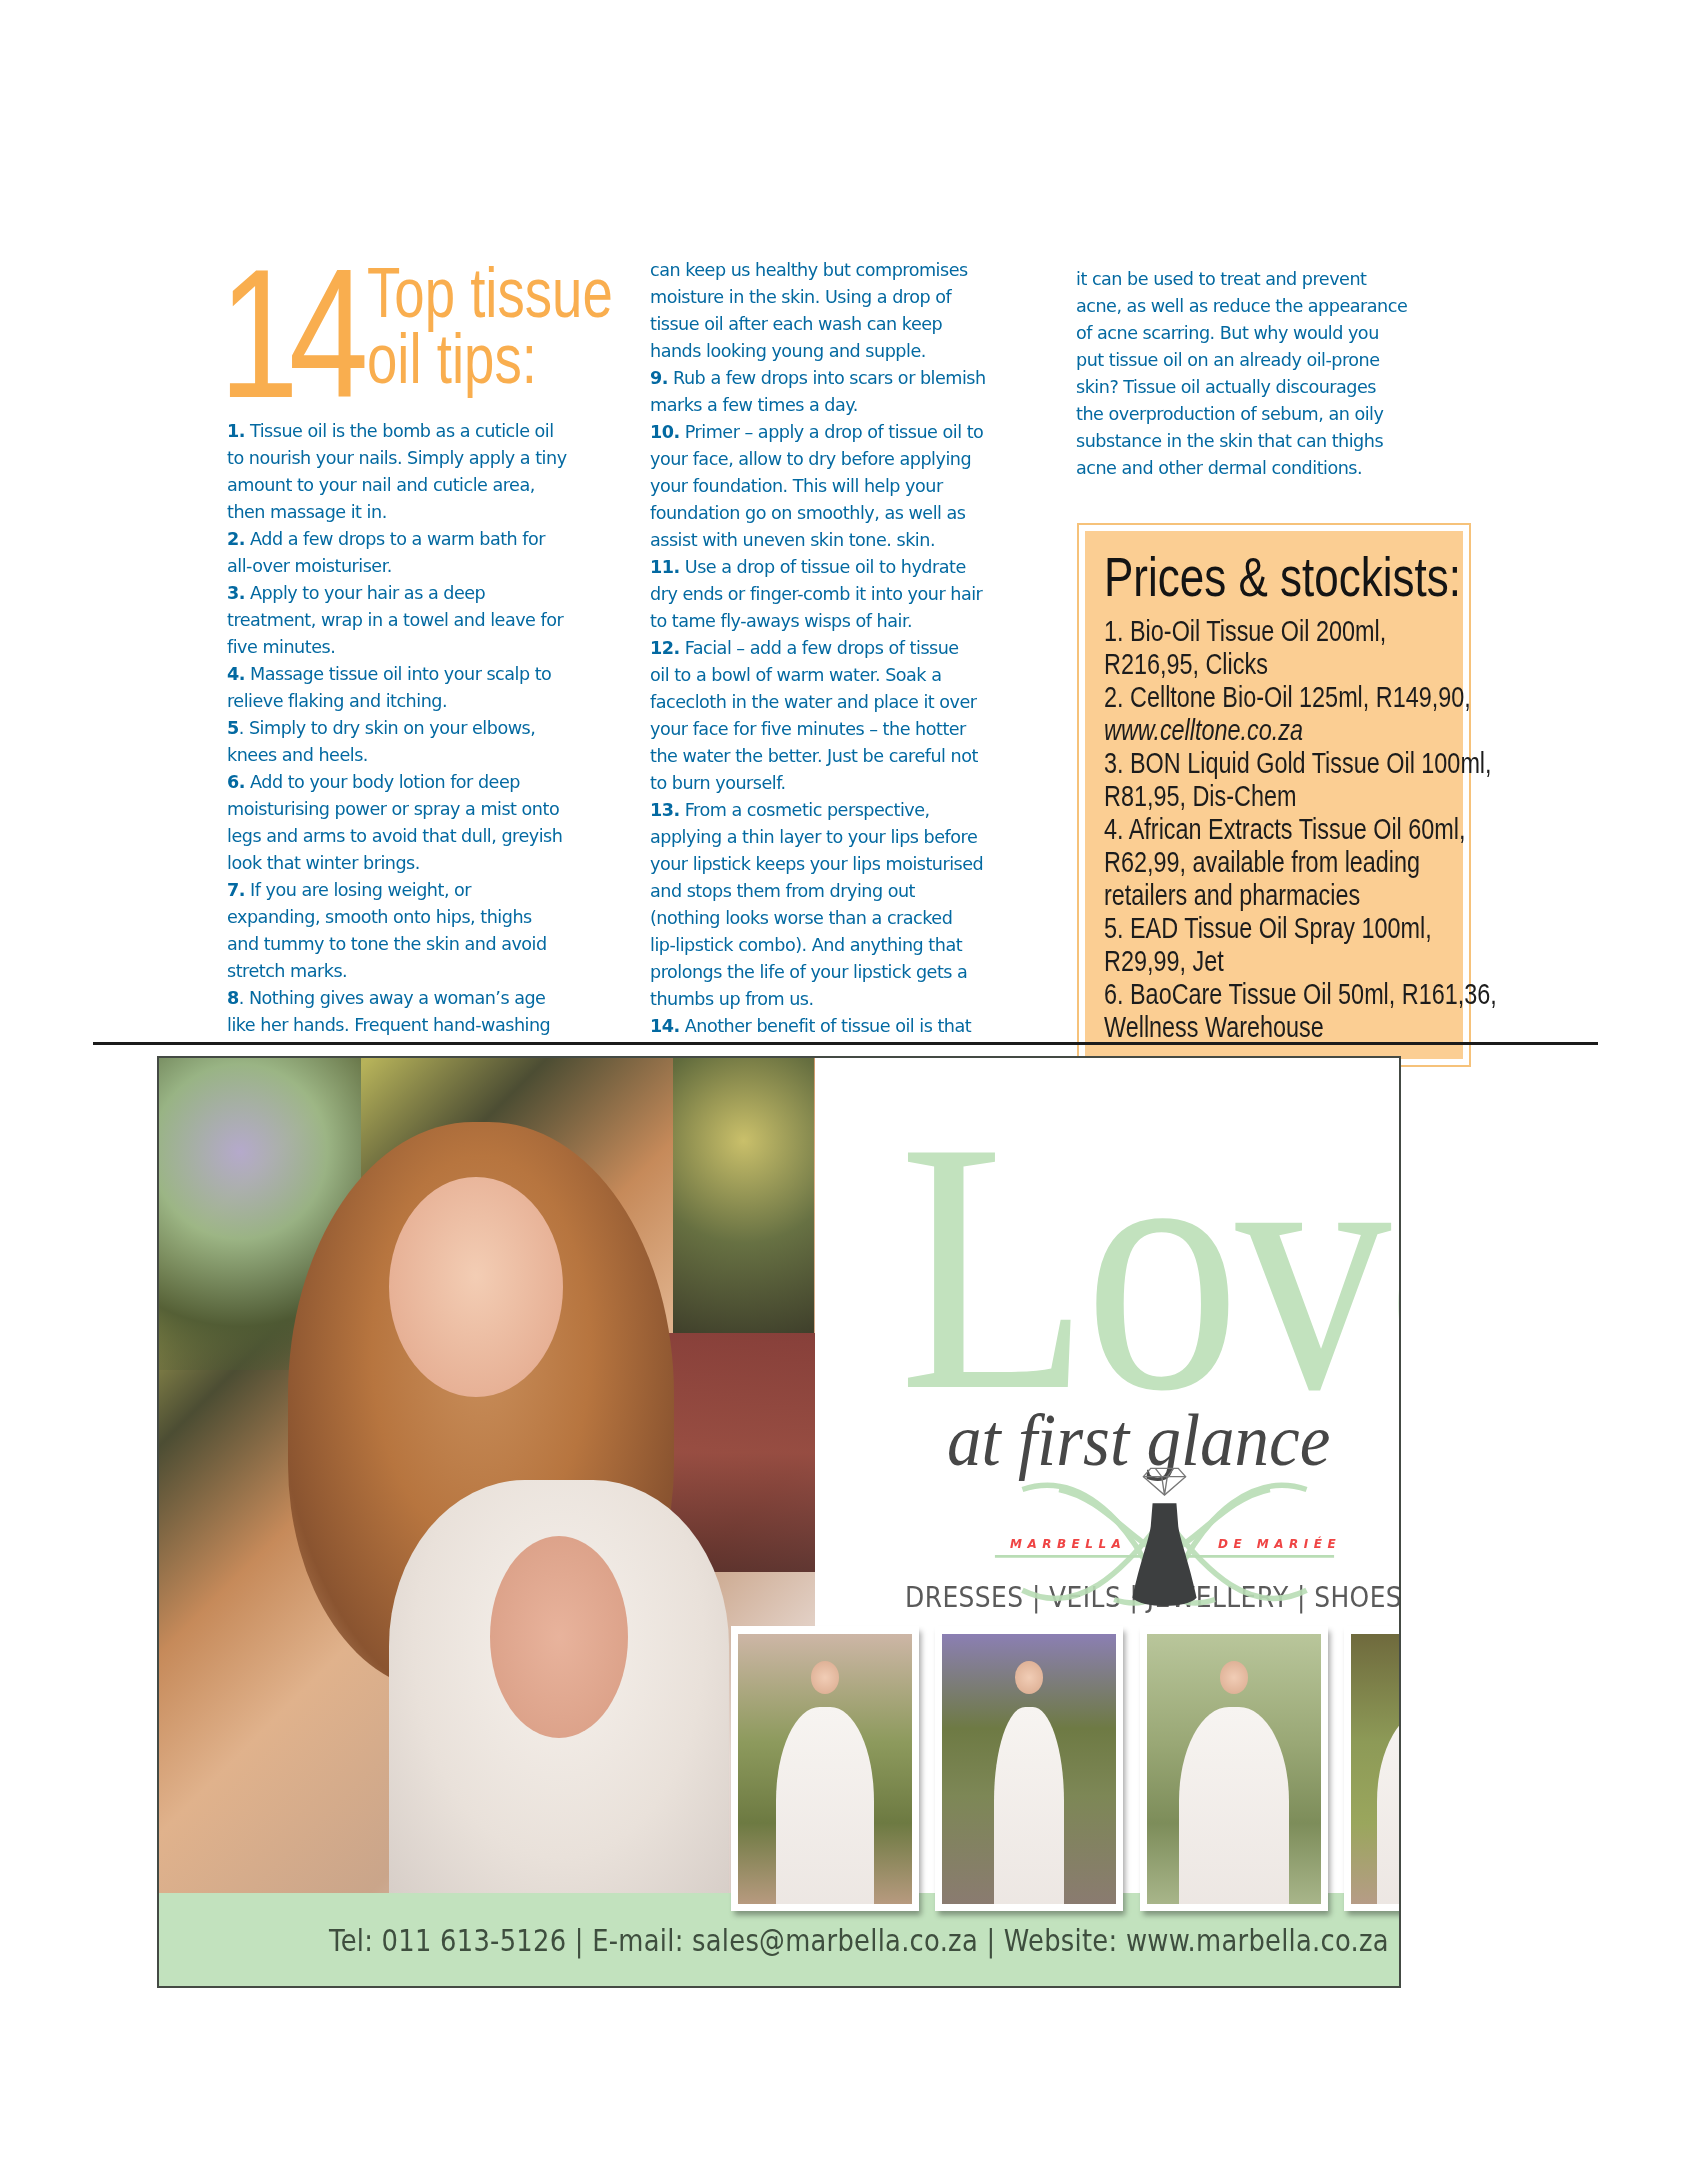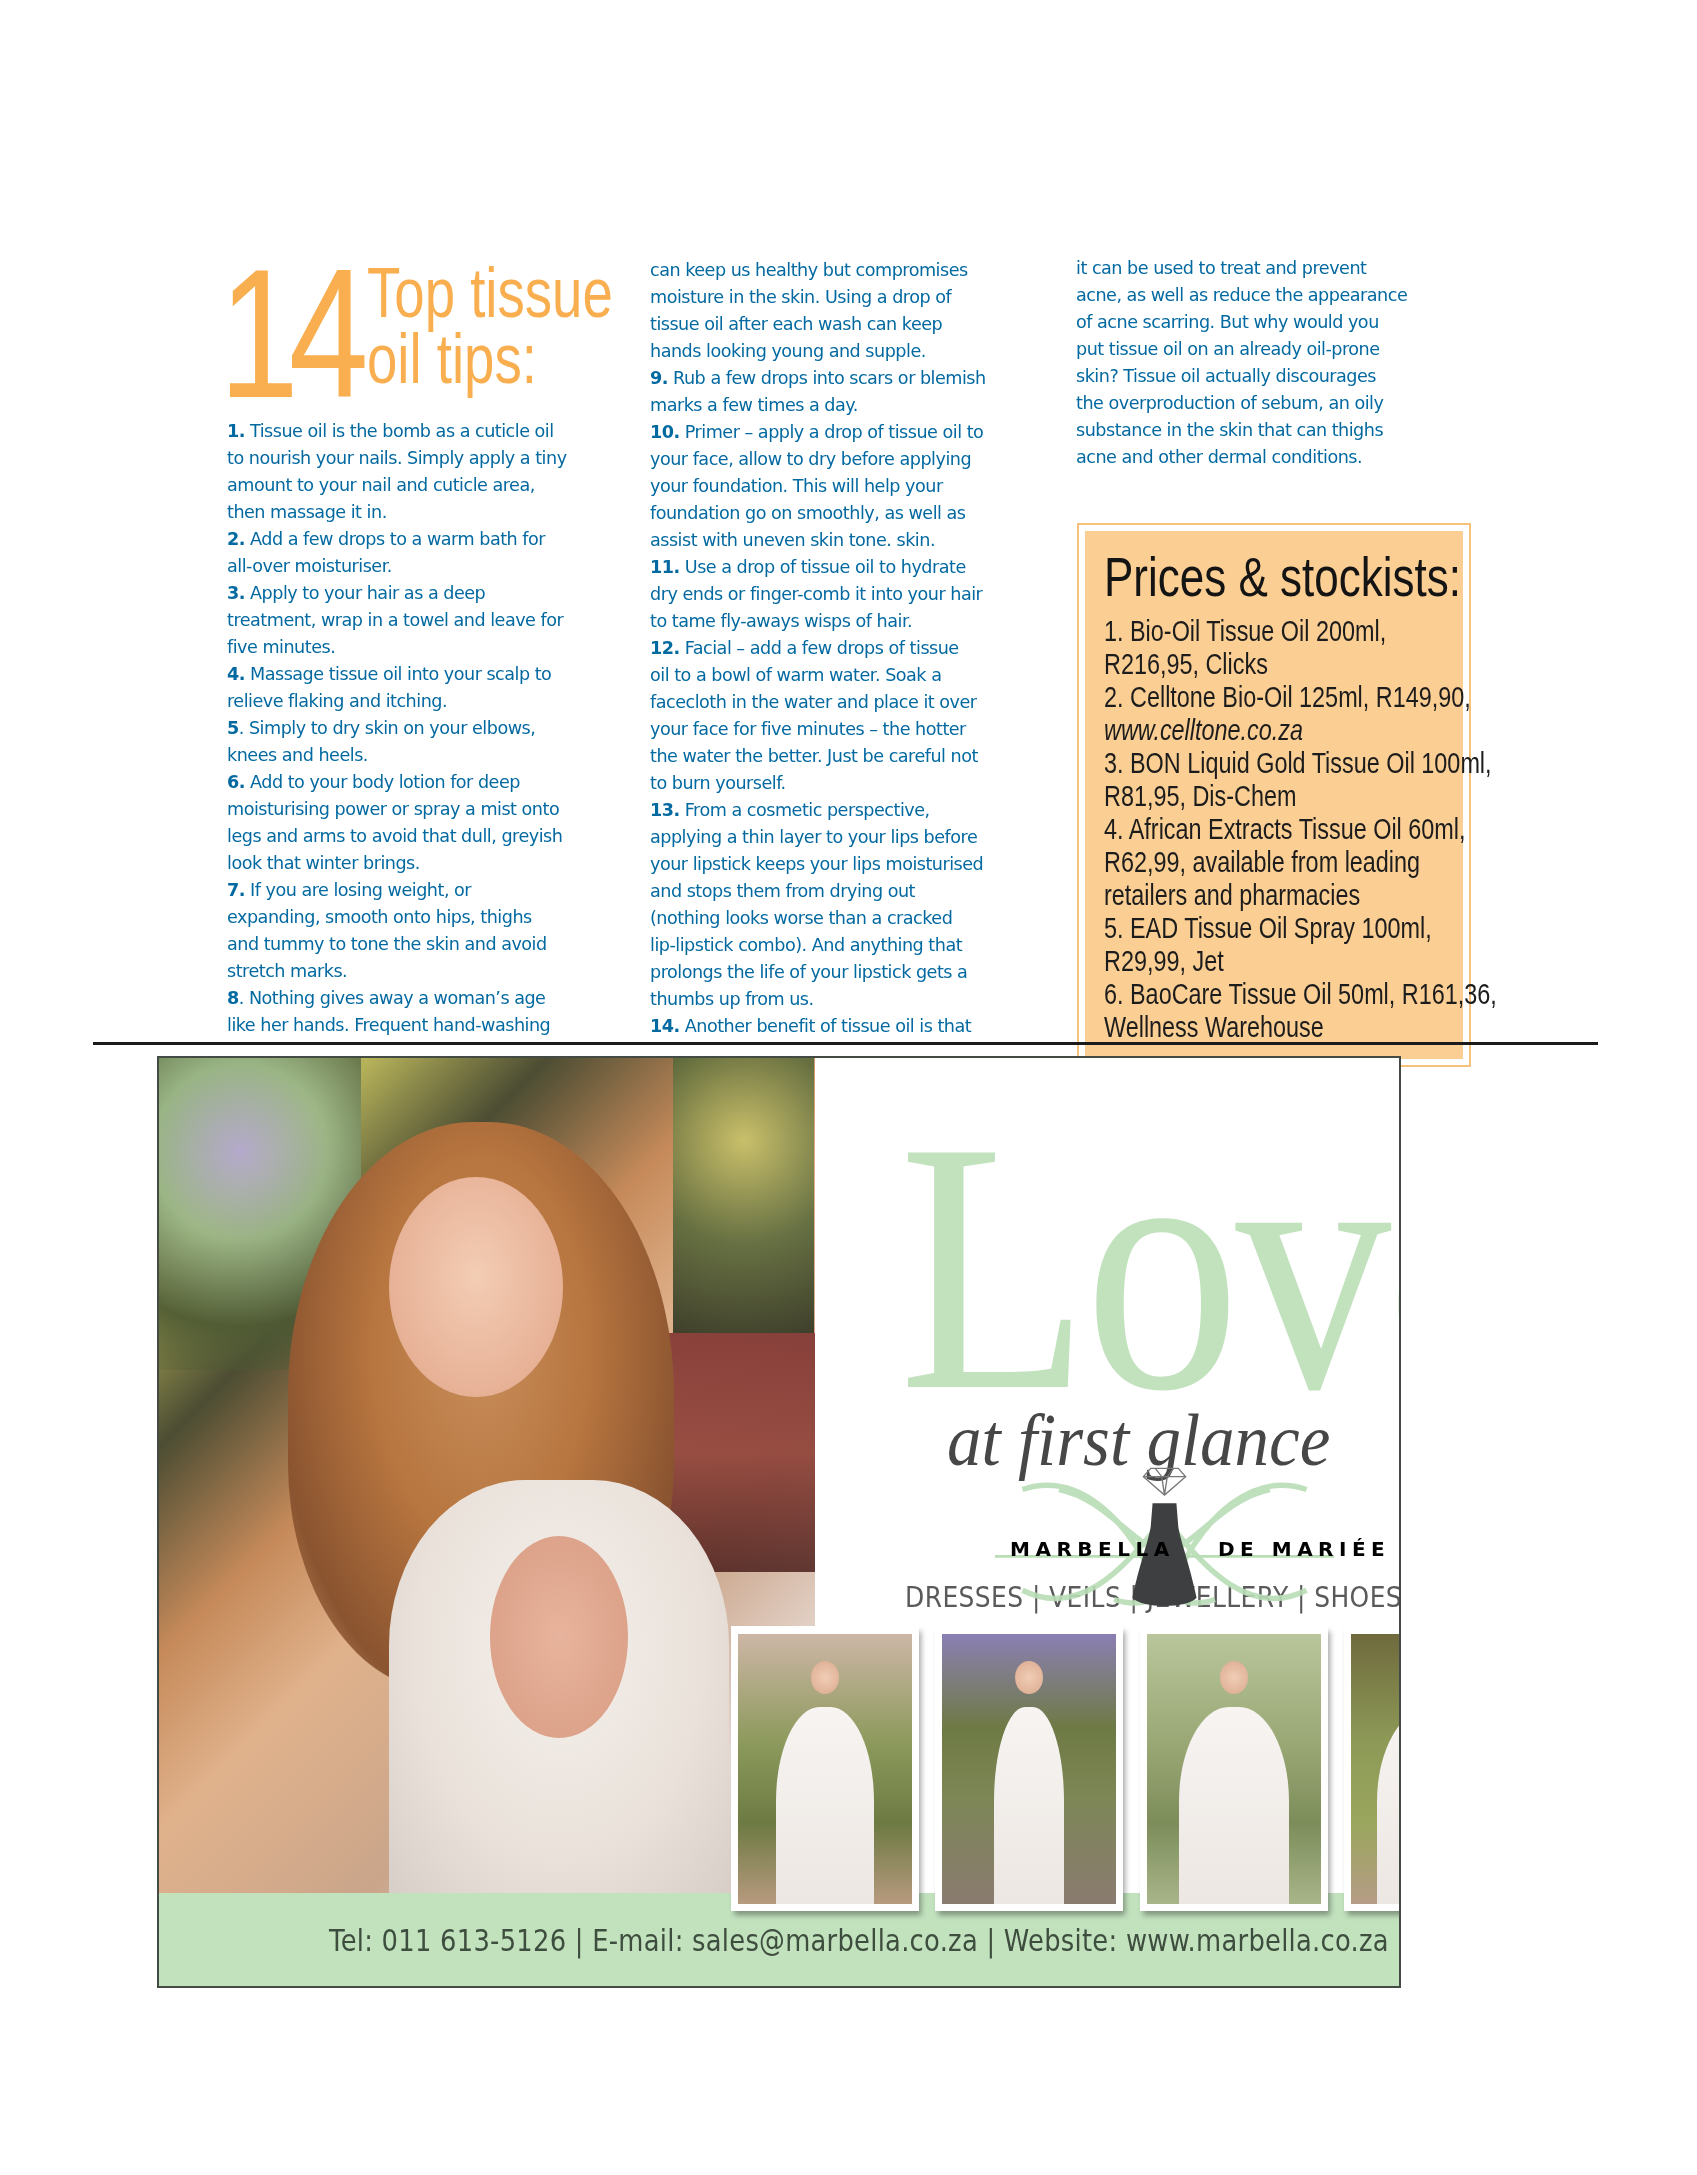--- a/index.html
+++ b/index.html
@@ -14,21 +14,21 @@
            font-size:70px; line-height:66px; color:#F9AE4F; transform:scaleX(0.78); transform-origin:left top;
            white-space:nowrap; }
 
   
   .col { position:absolute; font-family:"DejaVu Sans", sans-serif; font-size:17.6px; line-height:27px;
          color:#0369a1; letter-spacing:-0.5px; white-space:nowrap; }
   .col .ln { display:block; height:27px; }
   .col b { font-weight:bold; }
   #col1 { left:227px; top:418px; }
   #col2 { left:650px; top:257px; }
-  #col3 { left:1076px; top:255px; }
+  #col3 { left:1076px; top:266px; }
 
   
   .prices-box { position:absolute; left:1077px; top:483px; width:394px; height:544px;
                 border:2.8px solid #F6C27A; box-sizing:border-box; background:#fff;margin-top:40px; }
   .prices-inner { position:absolute; left:6.4px; top:6.4px; right:6.4px; bottom:6.4px; background:#FBCE93; }
   .prices-title { position:absolute; left:19px; top:18.4px; font-family:"Liberation Sans", sans-serif;
                   font-size:55px; line-height:55px; color:#141414; transform:scaleX(0.8);
                   transform-origin:left top; white-space:nowrap; }
   .prices-list { position:absolute; left:19px; top:83px; font-family:"Liberation Sans", sans-serif;
                  font-size:30px; line-height:33px; color:#1c1c1c; transform:scaleX(0.78);
@@ -61,22 +61,22 @@
 
   .love { position:absolute; left:740px; top:29px; font-family:"Liberation Serif", serif;
           font-size:358px; line-height:1; color:#C2E2BE; transform:scaleX(0.87); transform-origin:left top;
           letter-spacing:-5.5px; white-space:nowrap; }
   .tagline { position:absolute; left:788px; top:344px; font-family:"Liberation Serif", serif; font-style:italic;
              font-size:75px; line-height:1; color:#474747; white-space:nowrap; transform:scaleX(0.92); transform-origin:left top; }
   .cats { position:absolute; left:746px; top:525px; font-family:"DejaVu Sans", sans-serif; font-size:29px;
           line-height:1; color:#5a5a5a; white-space:nowrap; letter-spacing:0.5px; transform:scaleX(0.86); transform-origin:left top; }
 
   .logo { position:absolute; left:799px; top:404px; width:395px; height:156px; }
-  .logo-left, .logo-right { position:absolute; top:213px; font-family:"DejaVu Sans", sans-serif; font-size:20px;
-                            letter-spacing:5.5px; color:#000000; white-space:nowrap; font-weight:bold; }
+  .logo-left, .logo-right { position:absolute; top:213px; font-family:"DejaVu Sans", sans-serif; font-size:12px;
+                            letter-spacing:5.5px; color:#ef4444; white-space:nowrap; font-weight:bold;font-style:italic; }
 
   .thumb { position:absolute; top:568px; width:188px; height:285px; background:#fff;
            box-shadow:2.8px 4.6px 5.5px rgba(0,0,0,.35); }
   .thumb .ph { position:absolute; left:7.3px; top:8.3px; right:7.3px; bottom:7.3px; overflow:hidden; }
   .thumb .gown { position:absolute; left:22%; bottom:-5%; width:56%; height:78%;
                  border-radius:45% 45% 6% 6%; background:linear-gradient(180deg,#f7f4f1,#ece6e2); }
   .thumb .head { position:absolute; left:42%; top:10%; width:16%; height:12%; border-radius:50%;
                  background:radial-gradient(circle,#f1cdb6,#d9a98d); }
 
   .contact-band { position:absolute; left:0; top:835px; width:100%; height:95px; background:#C2E2BE; }

